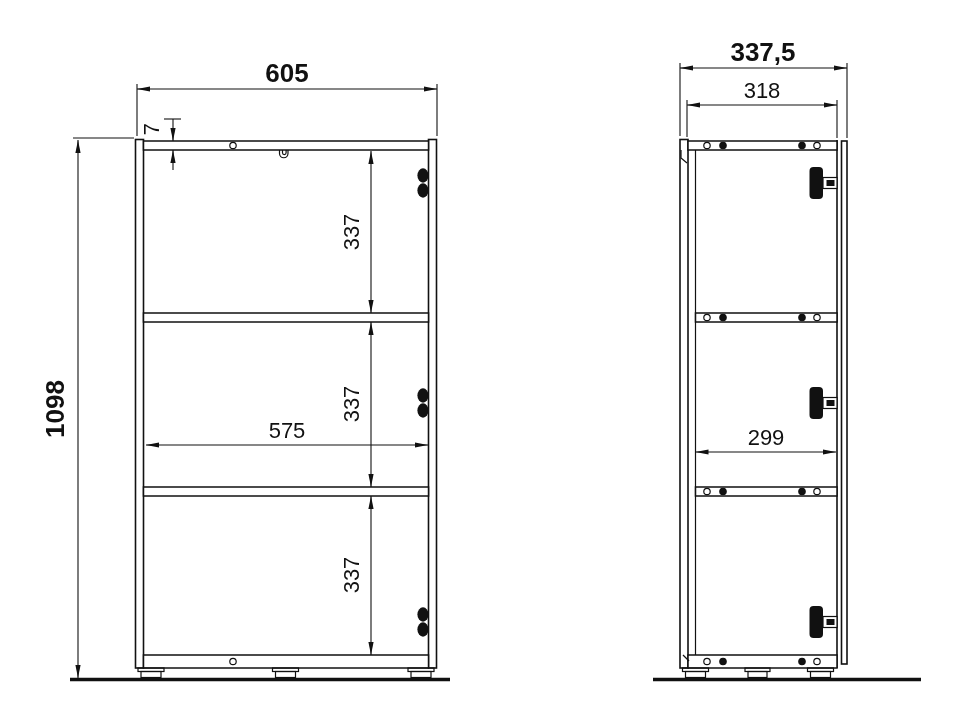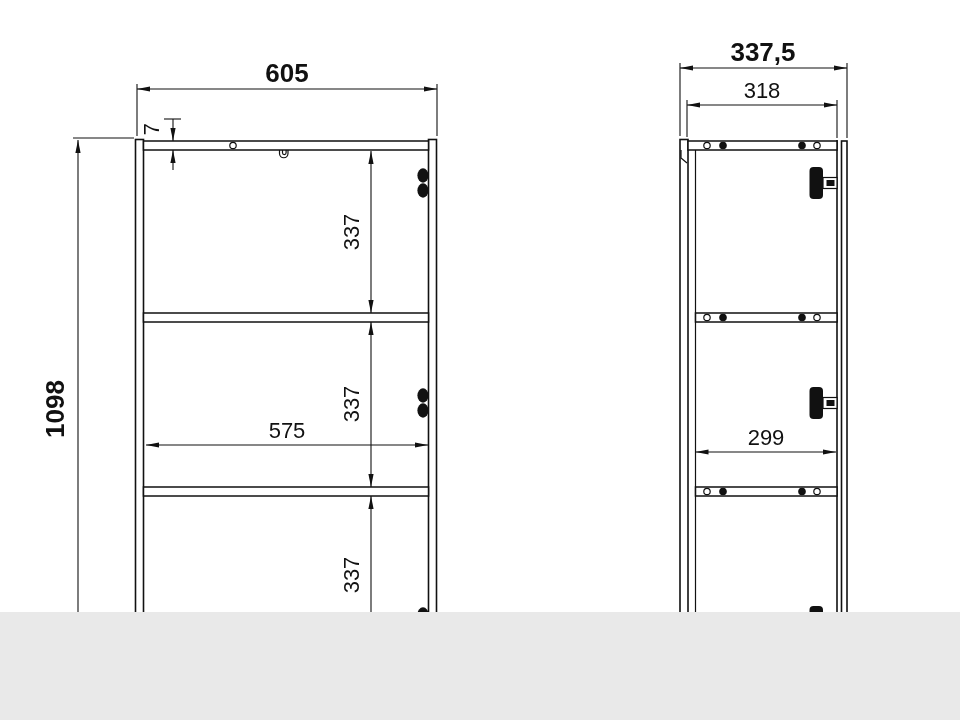--- a/index.html
+++ b/index.html
@@ -1,18 +1,18 @@
 <!DOCTYPE html>
 <html style="--line: #111111; --bg: #ffffff;"><head>
 <meta charset="utf-8">
 <style>
   :root { --line: #111111; --bg: #ffffff; }
   html,body { margin:0; padding:0; background:#e9e9e9; }
   .canvas {
-    position:relative; width:960px; height:612px; background:var(--bg);
+    position:relative; width:960px; height:720px; background:var(--bg);
     font-family:"Liberation Sans", sans-serif; overflow:hidden;
   }
   svg { display:block; width:960px; height:720px; }
   .ln    { stroke:var(--line); fill:none; stroke-width:1.6; }
   .thin  { stroke:var(--line); fill:none; stroke-width:1.2; }
   .panel { stroke:var(--line); fill:var(--bg); stroke-width:1.6; }
   .band  { stroke:var(--line); fill:var(--bg); stroke-width:1.5; }
   .solid { fill:var(--line); stroke:none; }
   .hole  { stroke:var(--line); fill:var(--bg); stroke-width:1.2; }
   .holef { stroke:var(--line); fill:var(--line); stroke-width:1.2; }

